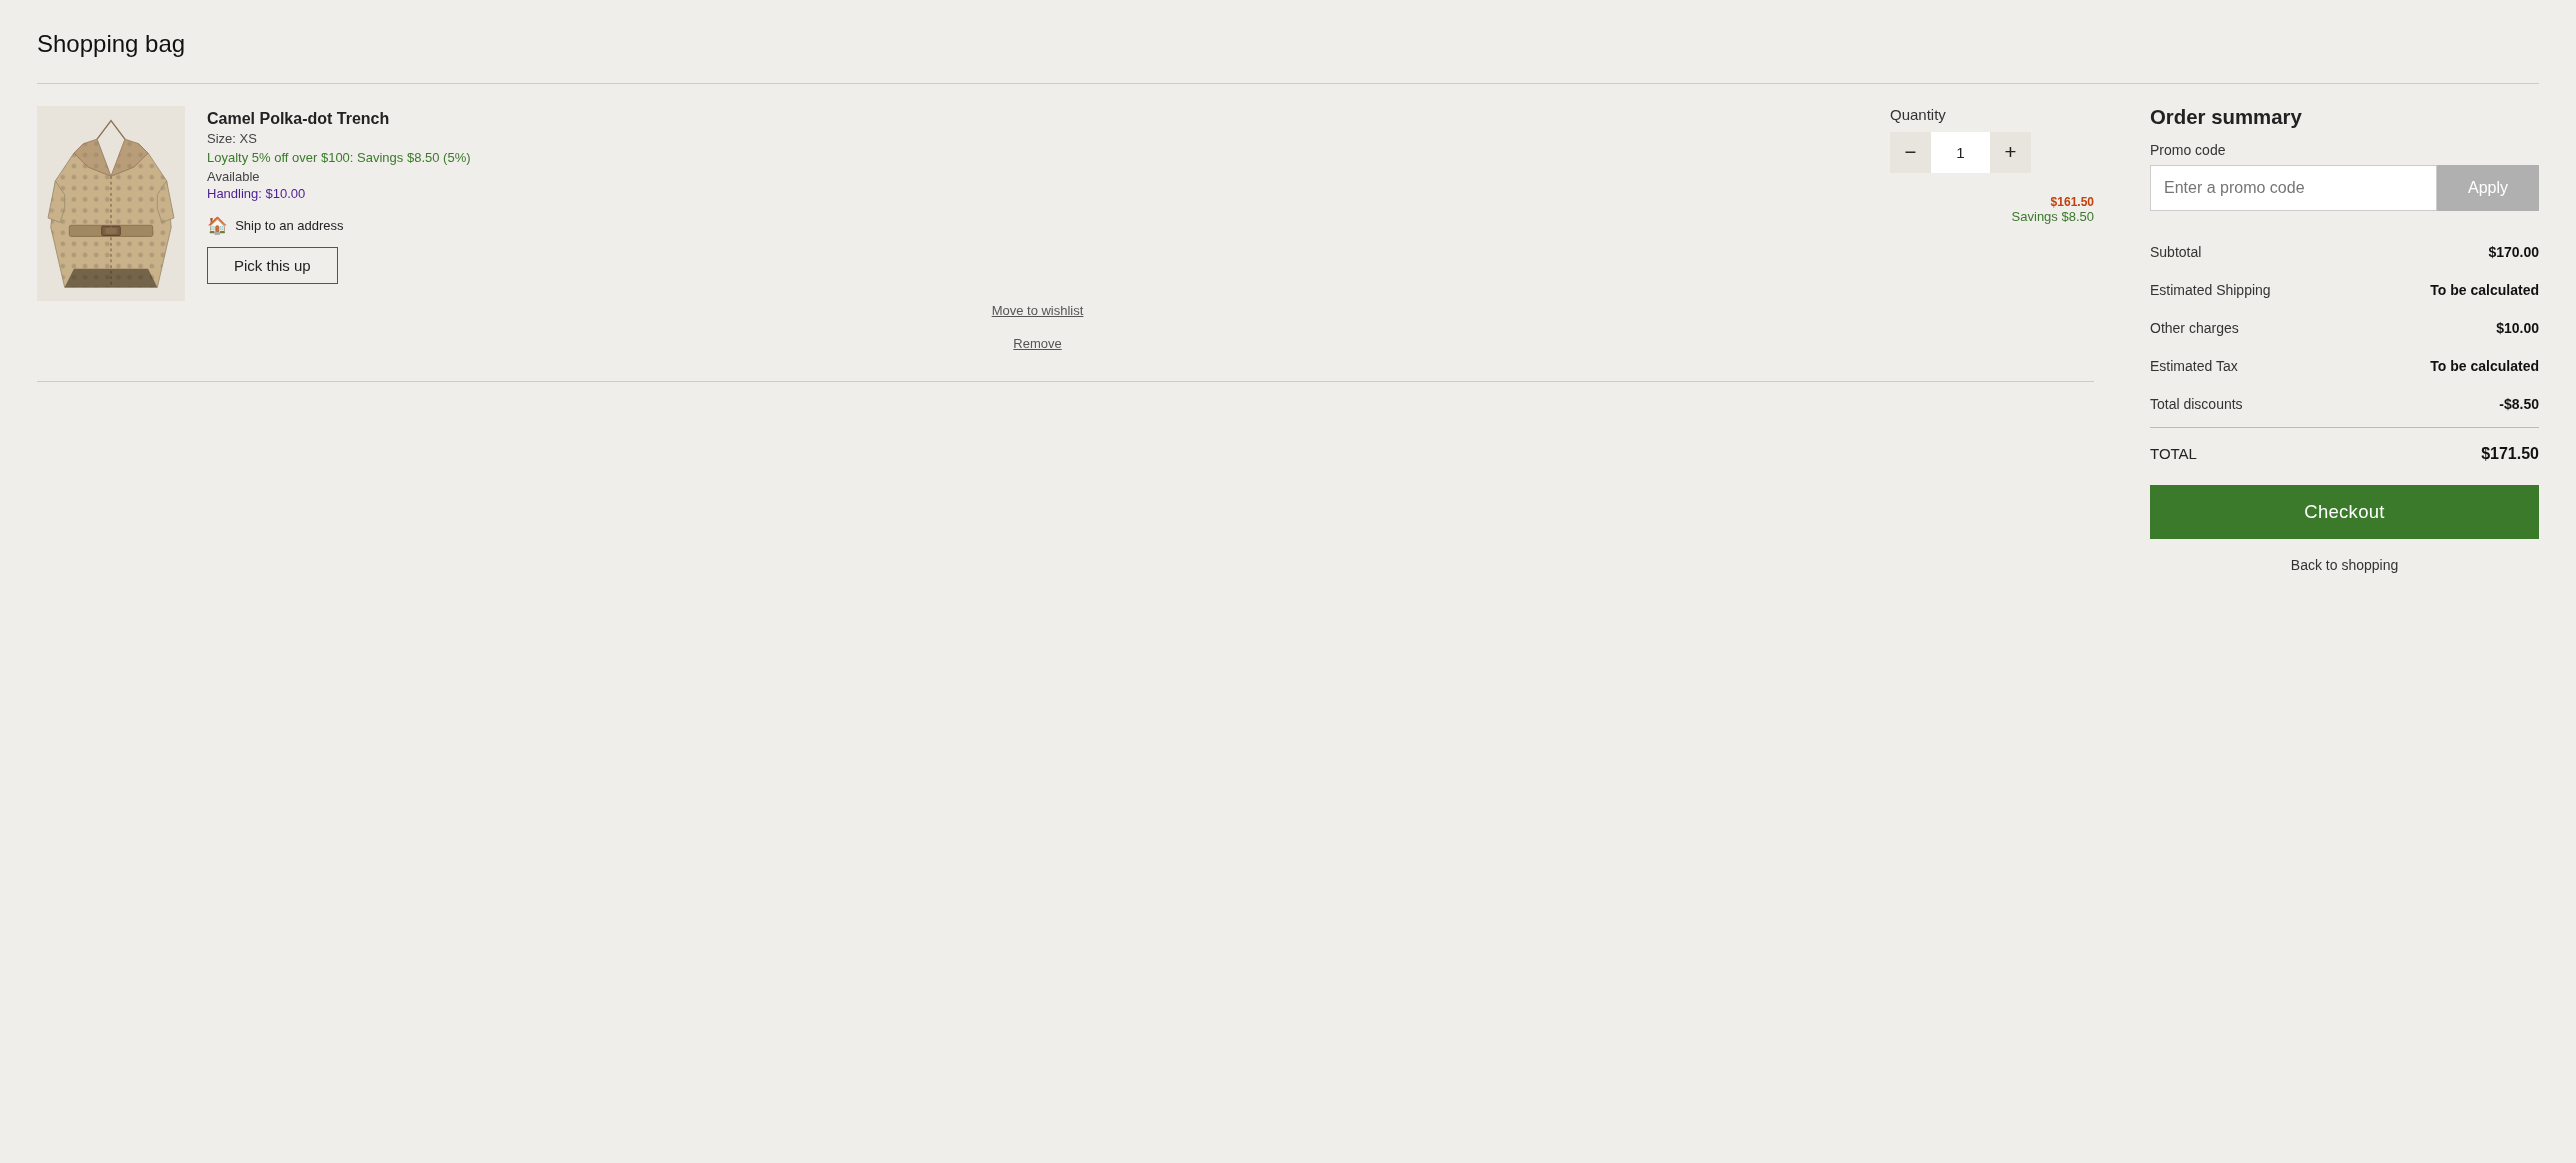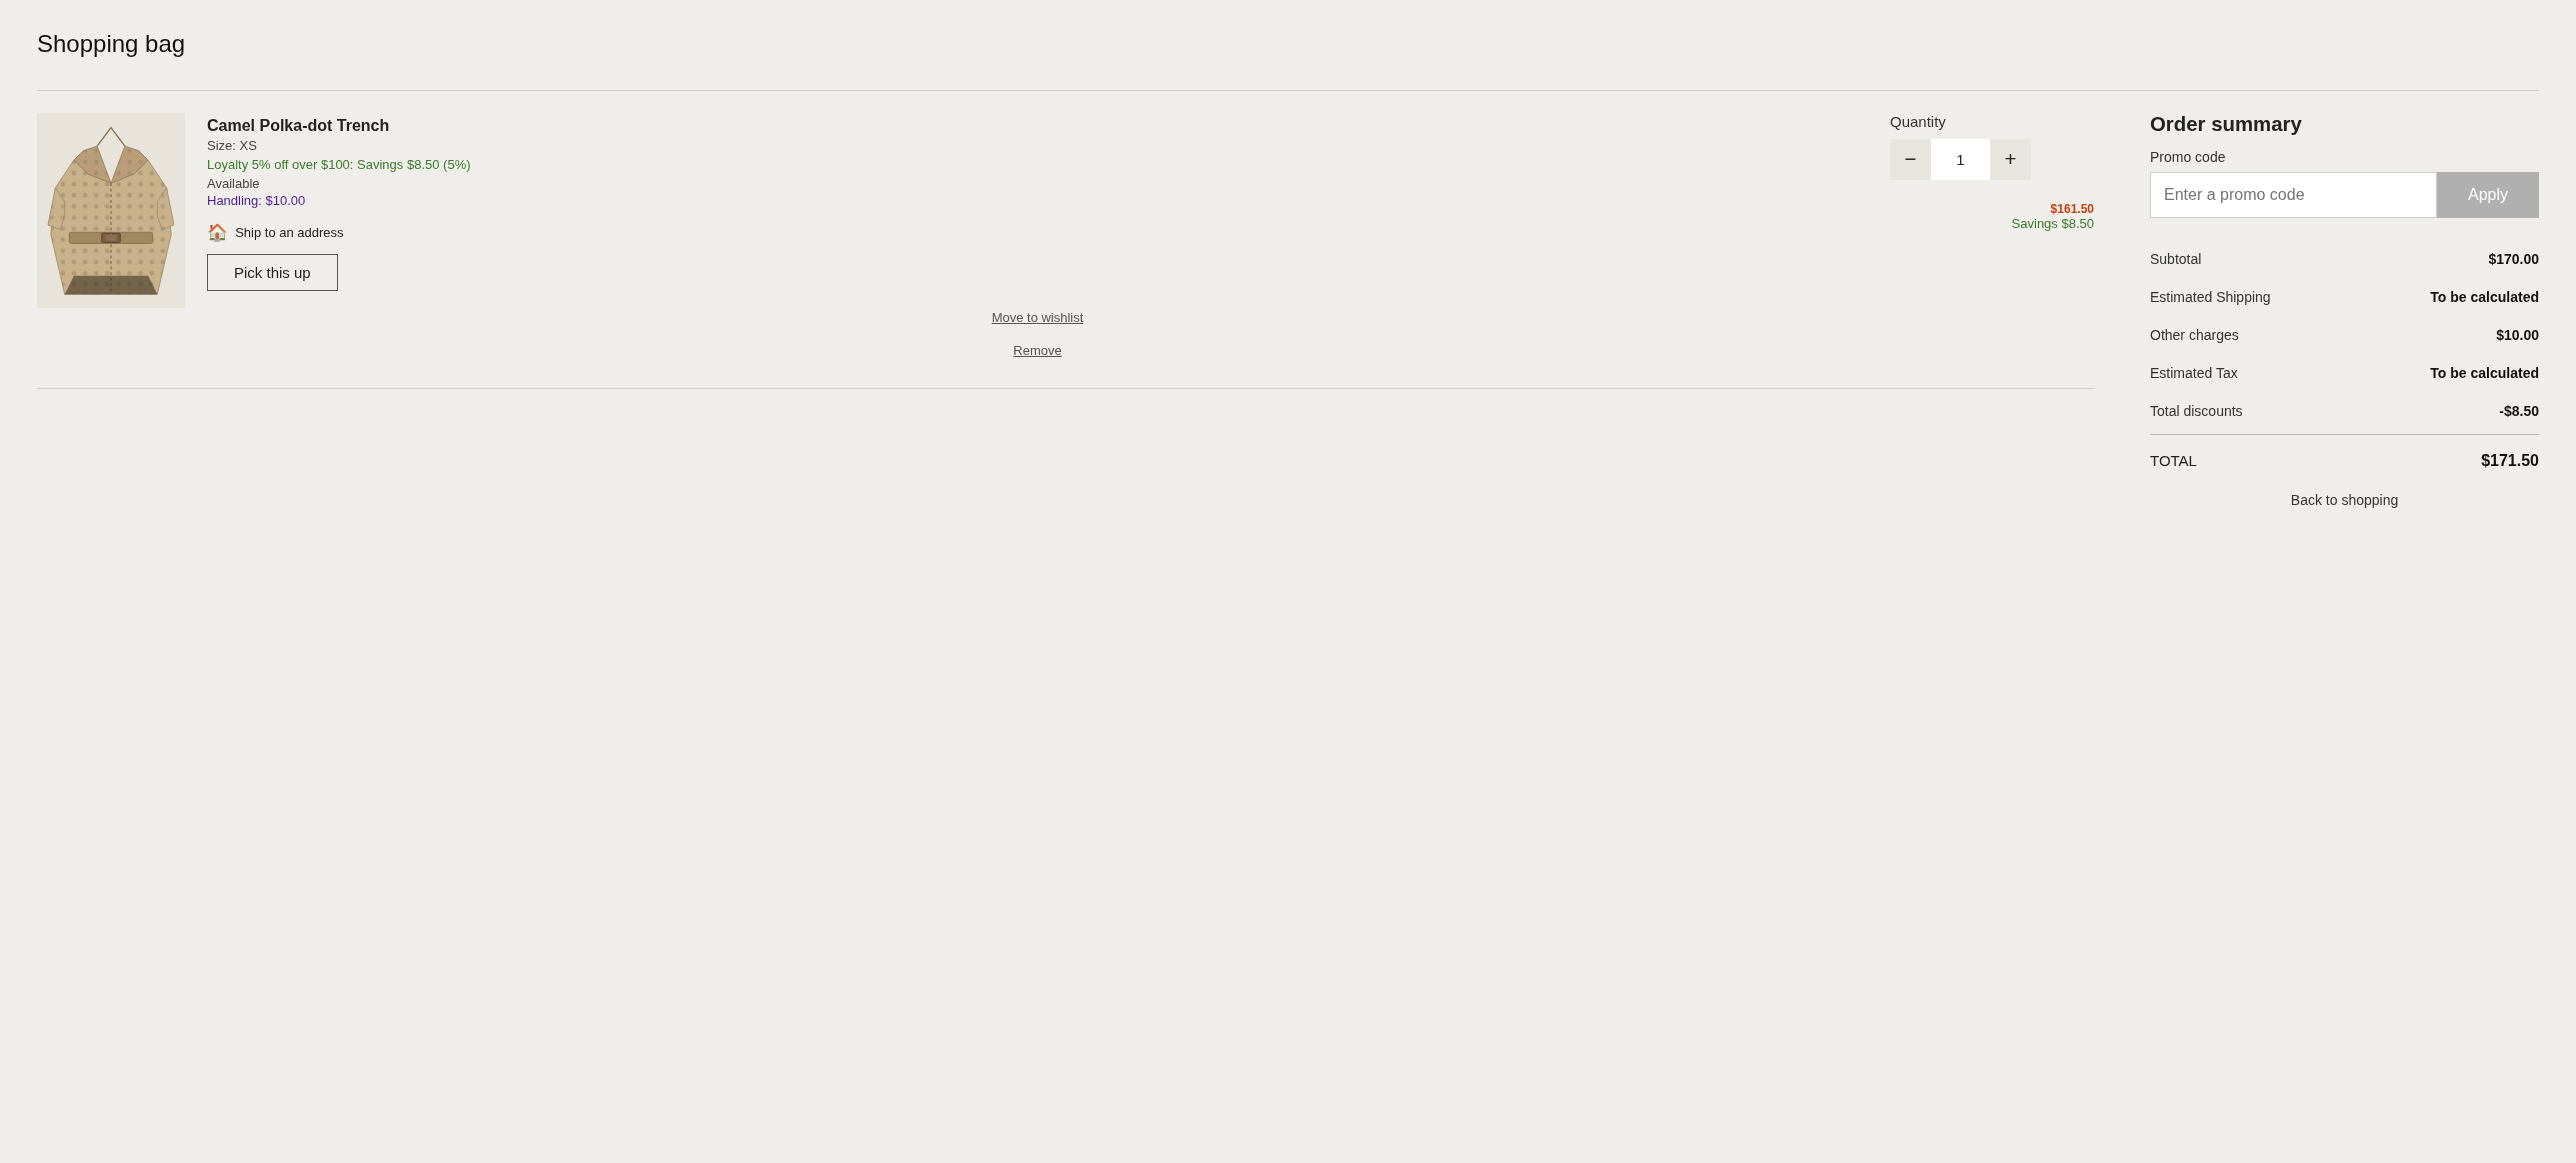--- a/index.html
+++ b/index.html
@@ -7,21 +7,21 @@
       background-color: #f0eeeb;
       font-family: 'Segoe UI', Arial, sans-serif;
       font-size: 14px;
       color: #222;
       min-height: 100vh;
       padding: 30px 37px;
     }
     .page-title {
       font-size: 24px;
       font-weight: 400;
-      margin-bottom: 32px;
+      margin-bottom: 25px;
       color: #111;
     }
     .divider {
       border: none;
       border-top: 0.9px solid #ccc;
       margin-bottom: 22px;
     }
     .main-layout {
       display: flex;
       gap: 56px;
@@ -384,16 +384,17 @@
       </div>
     </div>
 
     <hr class="summary-divider">
 
     <div class="total-row">
       <span class="total-label">TOTAL</span>
       <span class="total-value">$171.50</span>
     </div>
 
+    <button class="checkout-btn">Checkout</button>
     <a class="back-to-shopping">Back to shopping</a>
   </div>
 </div>
 
 
 </body></html>

